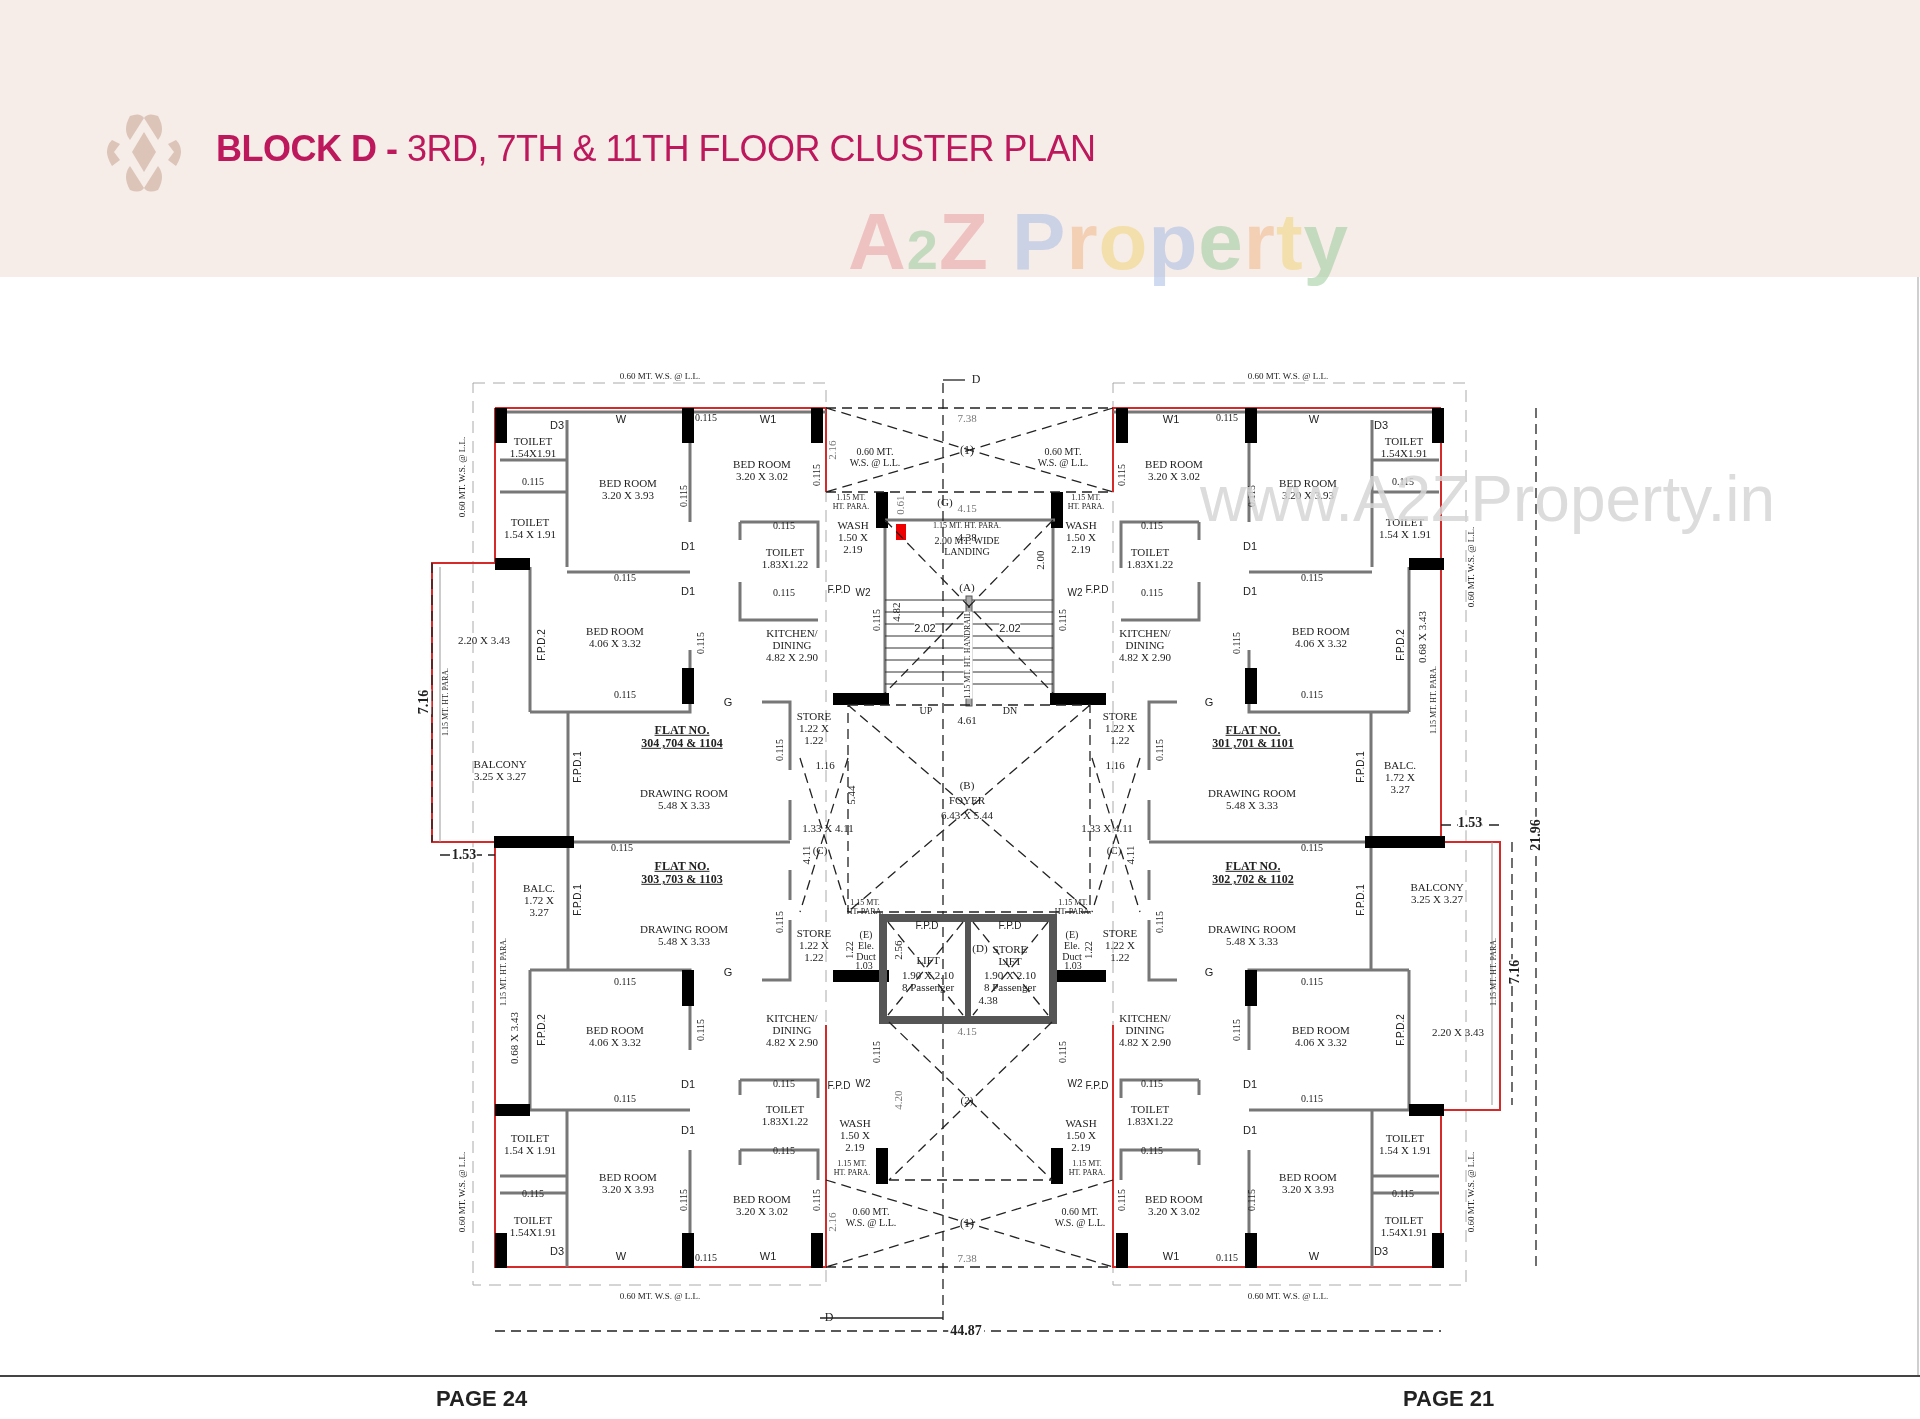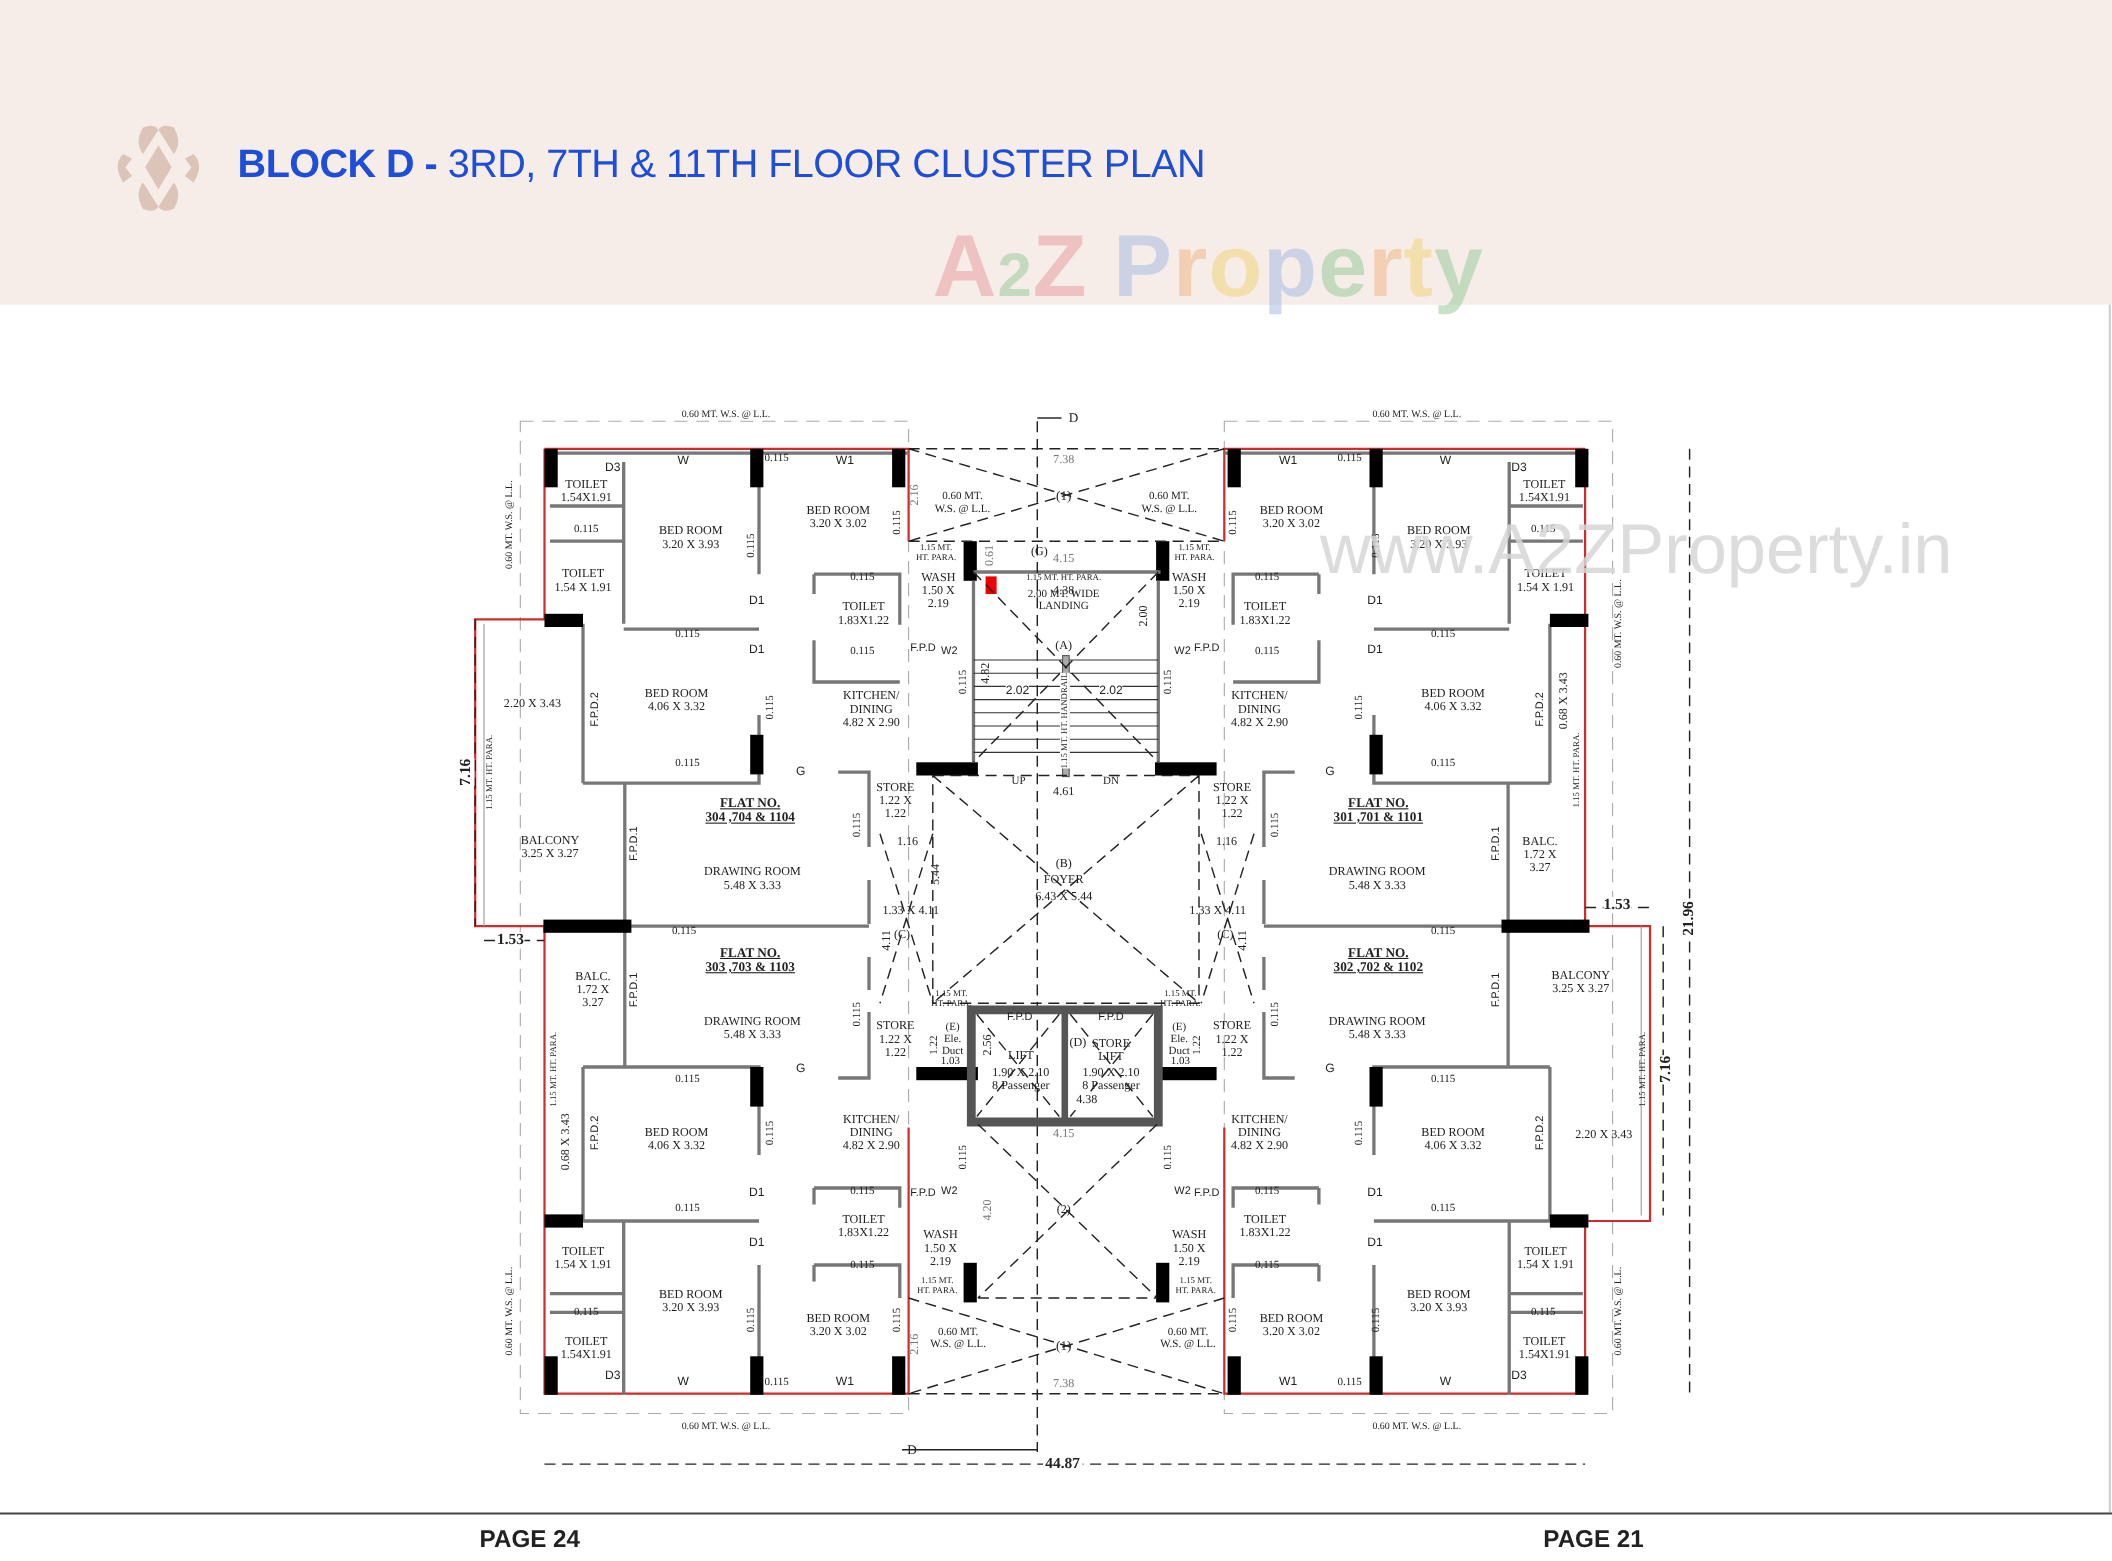--- a/index.html
+++ b/index.html
@@ -1,19 +1,19 @@
 <!DOCTYPE html>
 <html><head>
 <meta charset="utf-8">
 <style>
   html,body{margin:0;padding:0;}
   body{width:1920px;height:1419px;position:relative;background:#ffffff;overflow:hidden;font-family:"Liberation Sans",sans-serif;}
   .header{position:absolute;left:0;top:0;width:1920px;height:277px;background:#f6ece8;}
   .logo{position:absolute;left:100px;top:110px;width:88px;height:86px;}
-  .title{position:absolute;left:216px;top:128px;font-size:36px;color:#1d4ed8;letter-spacing:-0.5px;white-space:nowrap;font-family:"Liberation Sans",sans-serif;}
+  .title{position:absolute;left:216px;top:128px;font-size:36px;color:#be185d;letter-spacing:-0.5px;white-space:nowrap;font-family:"Liberation Sans",sans-serif;}
   .title b{font-weight:bold;}
   .title span.light{font-weight:normal;}
   .wm-a2z{position:absolute;left:848px;top:196px;font-size:80px;font-weight:bold;white-space:nowrap;letter-spacing:1px;font-family:"Liberation Sans",sans-serif;}
   .wm-a2z span{opacity:0.55;}
   .wm-url{position:absolute;left:1200px;top:462px;font-size:64px;color:#d6d6d6;white-space:nowrap;font-family:"Liberation Sans",sans-serif;opacity:0.85;z-index:5;}
   .frame{position:absolute;left:0;top:277px;width:1917px;height:1098px;border-right:2px solid #cfcfcf;}
   .footer-line{position:absolute;left:0;top:1375px;width:1920px;height:2px;background:#444;}
   .footer{position:absolute;left:0;top:1377px;width:1920px;height:42px;background:#fff;}
   .page-label{position:absolute;top:1386px;font-size:22px;font-weight:bold;color:#222;font-family:"Liberation Sans",sans-serif;}
   svg.plan{position:absolute;left:0;top:0;width:1920px;height:1419px;}

